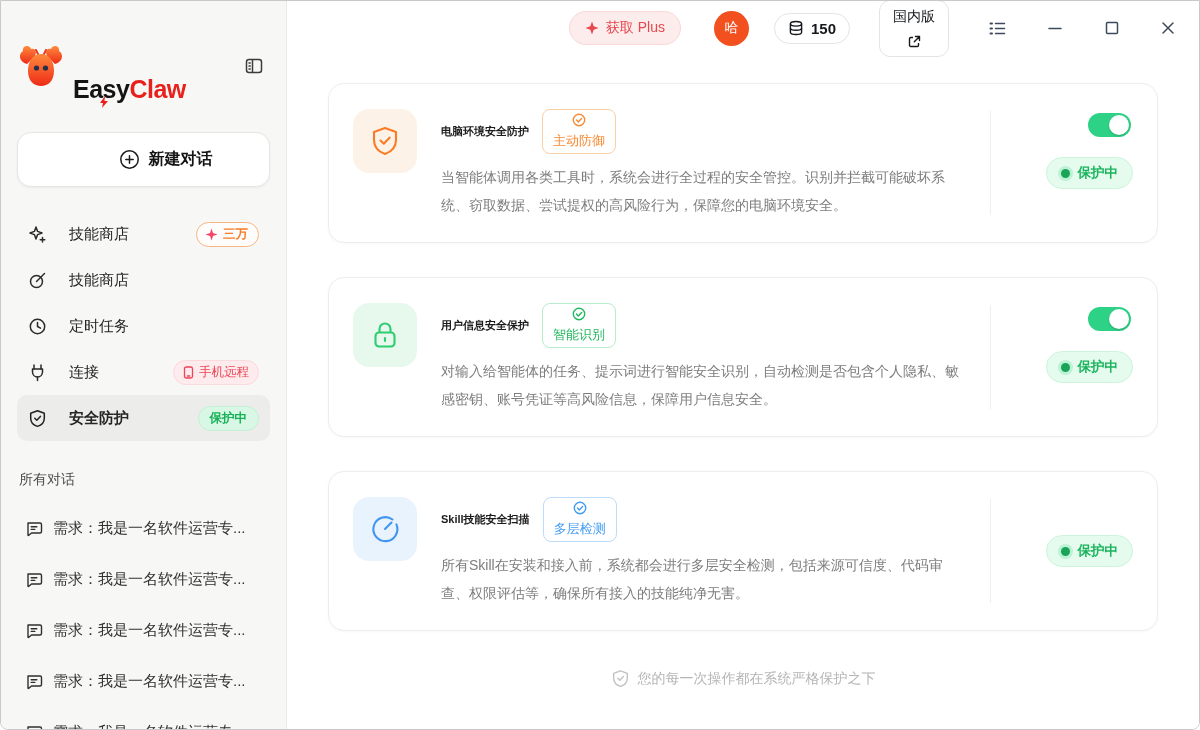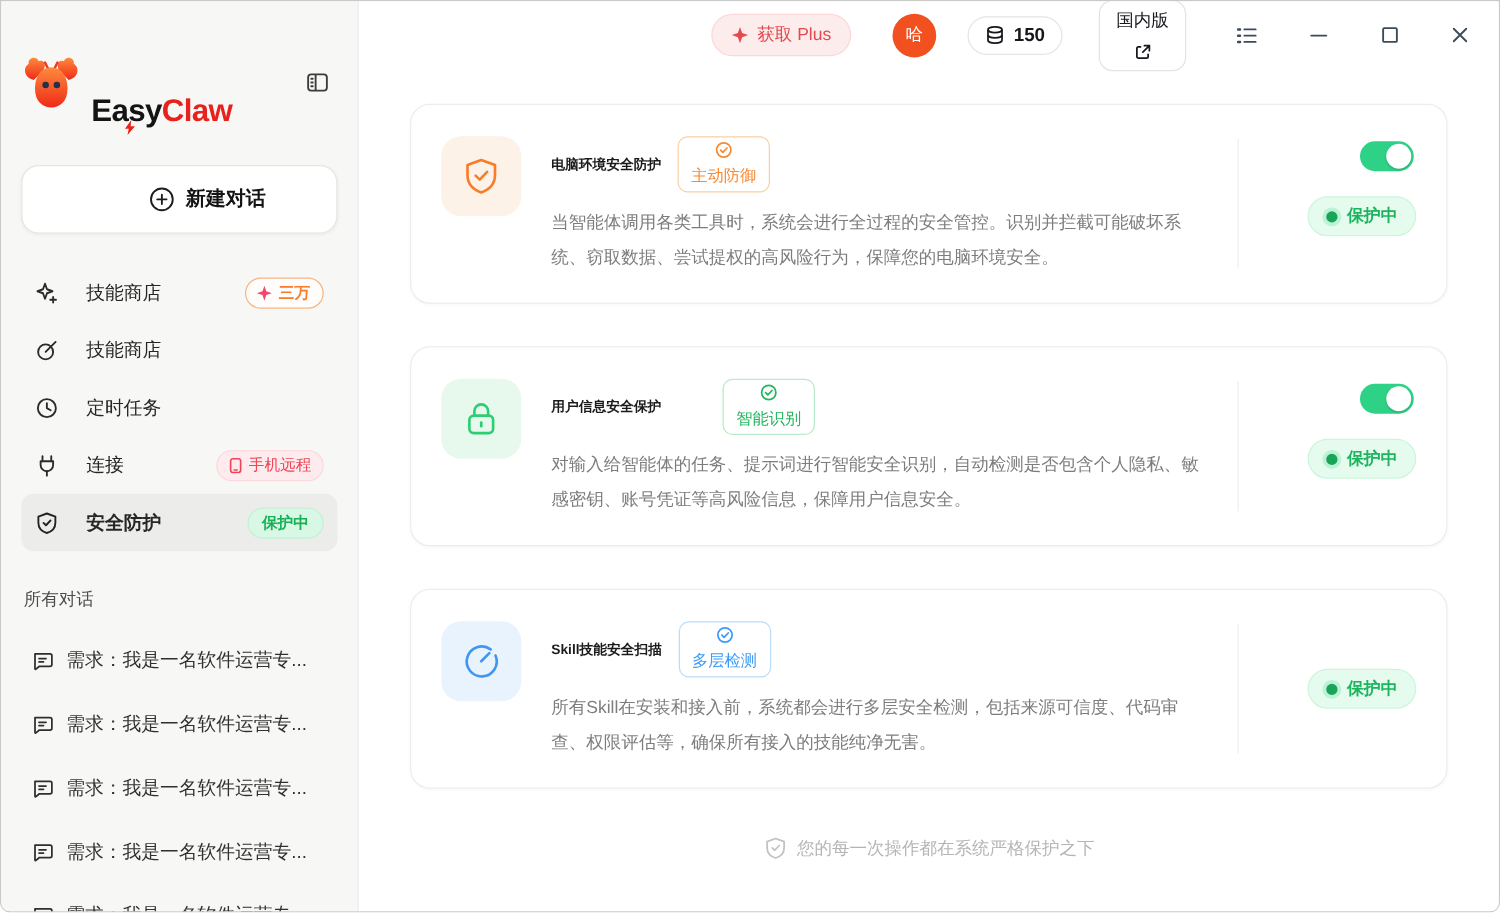--- a/index.html
+++ b/index.html
@@ -97,21 +97,21 @@
   .card.green  .card-icon { background:#e7f9ed; }
   .card.blue   .card-icon { background:#e9f3fd; }
   .card-body { flex:1; margin-left:24px; padding-right:22px; min-width:0; }
   .title-row { display:flex; align-items:center; gap:13px; margin-top:2px; }
   .card-title { font-size:11px; font-weight:700; color:#1b1b1b; }
   .feature-badge {
     display:inline-flex; align-items:center; gap:5px; border-radius:8px;
     padding:3px 10px; font-size:13px; background:#fff;flex-direction:column;
   }
   .card.orange .feature-badge { border:1px solid #f8d0a6; color:#f98a33; }
-  .card.green  .feature-badge { border:1px solid #b8ecca; color:#22b85e;margin-left:36px; }
+  .card.green  .feature-badge { border:1px solid #b8ecca; color:#22b85e; }
   .card.blue   .feature-badge { border:1px solid #bcdcfb; color:#3f9bf5; }
   .card-desc { margin-top:9px; font-size:14px; line-height:28px; color:#7d7d7d; }
   .card-divider { width:1px; background:#efefee; margin:4px 0; flex:none; }
   .card-right {
     width:142px; flex:none; display:flex; flex-direction:column;
     align-items:flex-end; padding-top:6px;
   }
   .card-right.center-only { justify-content:center; padding-top:0; }
   .toggle {
     width:43px; height:24px; border-radius:999px; background:#2ed286;

